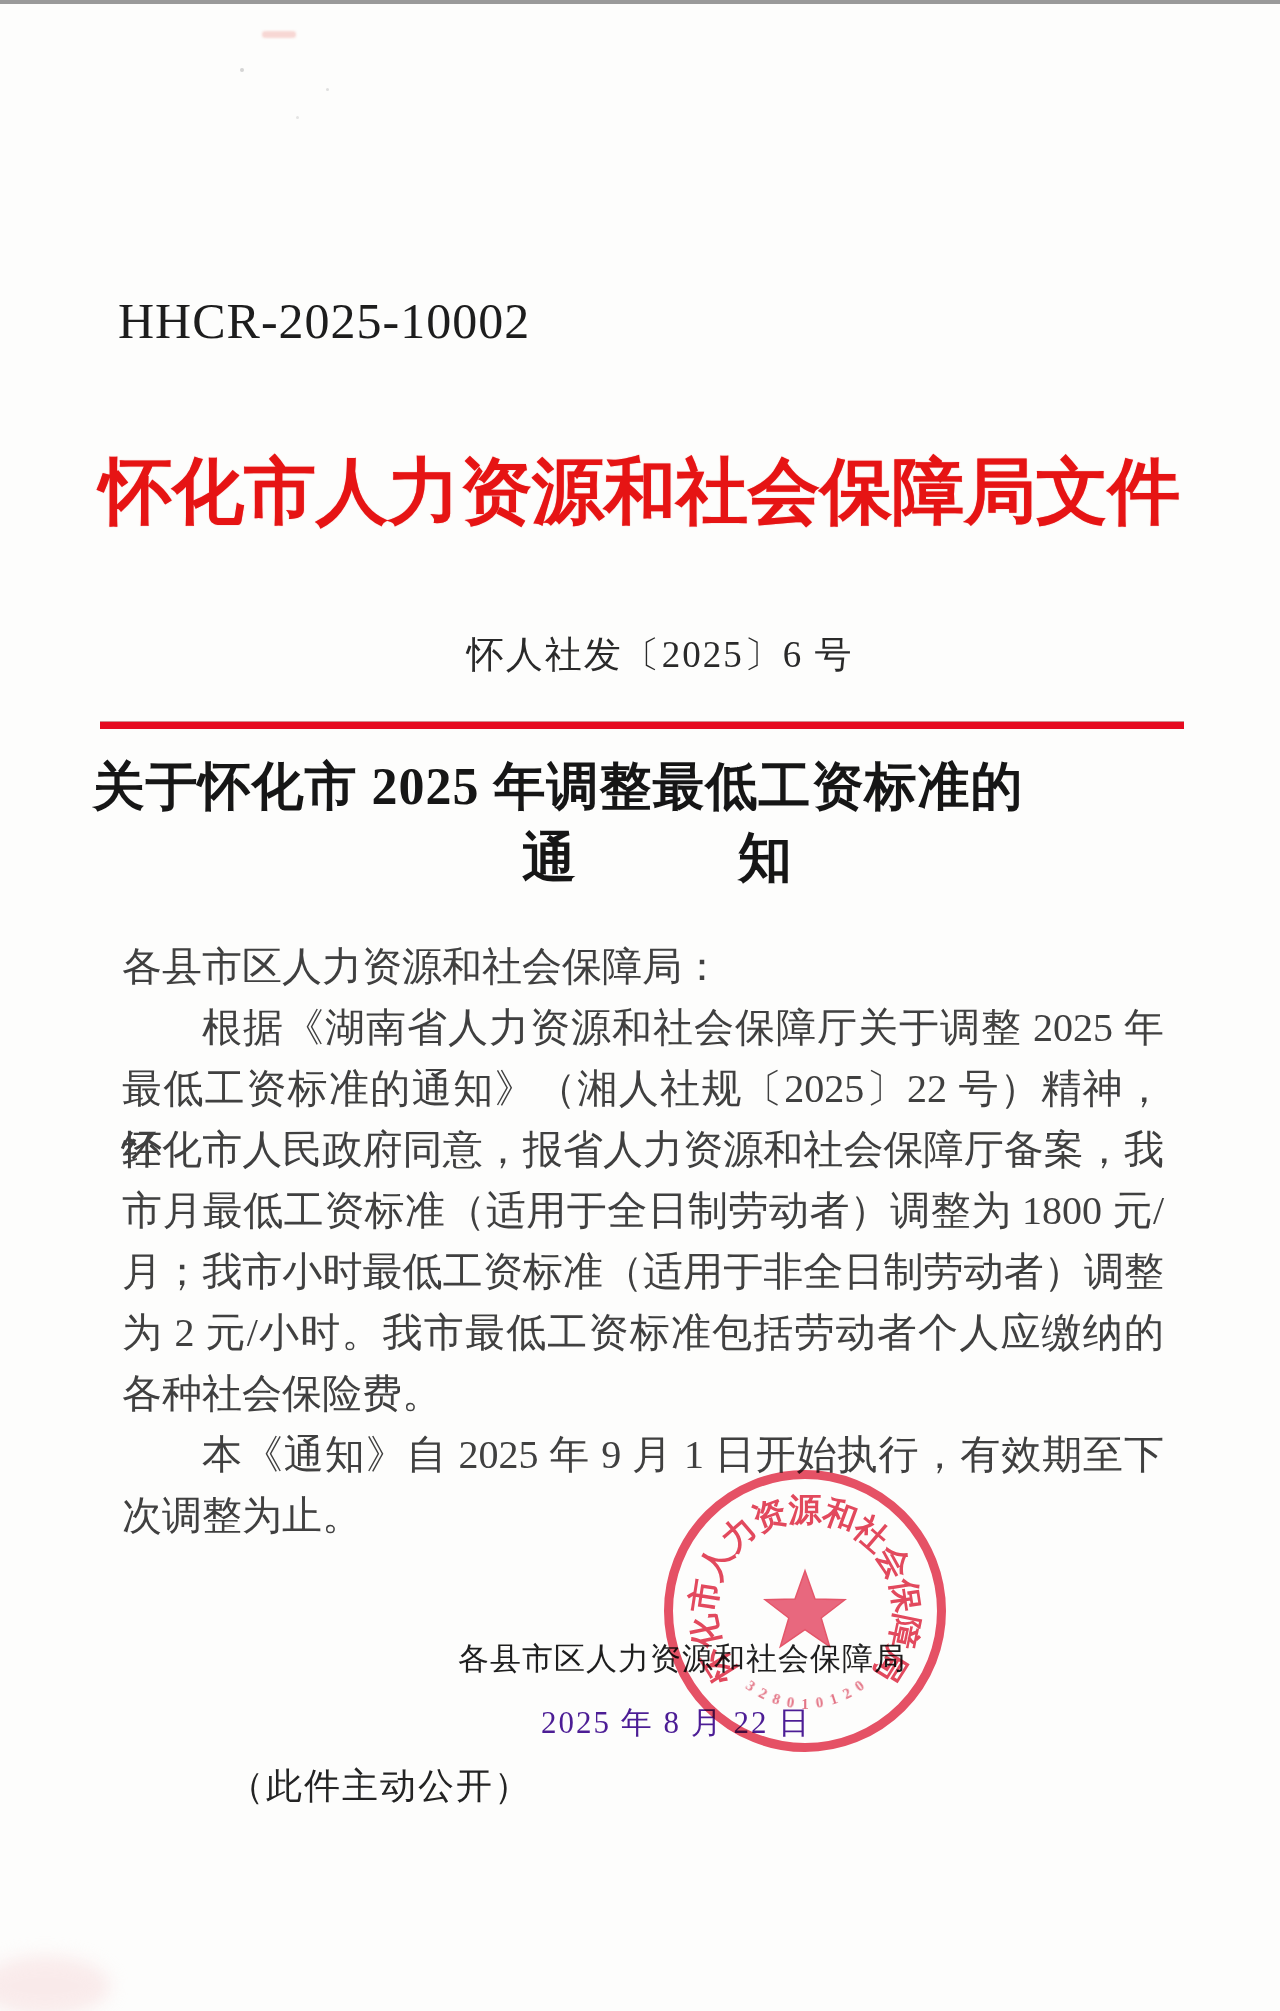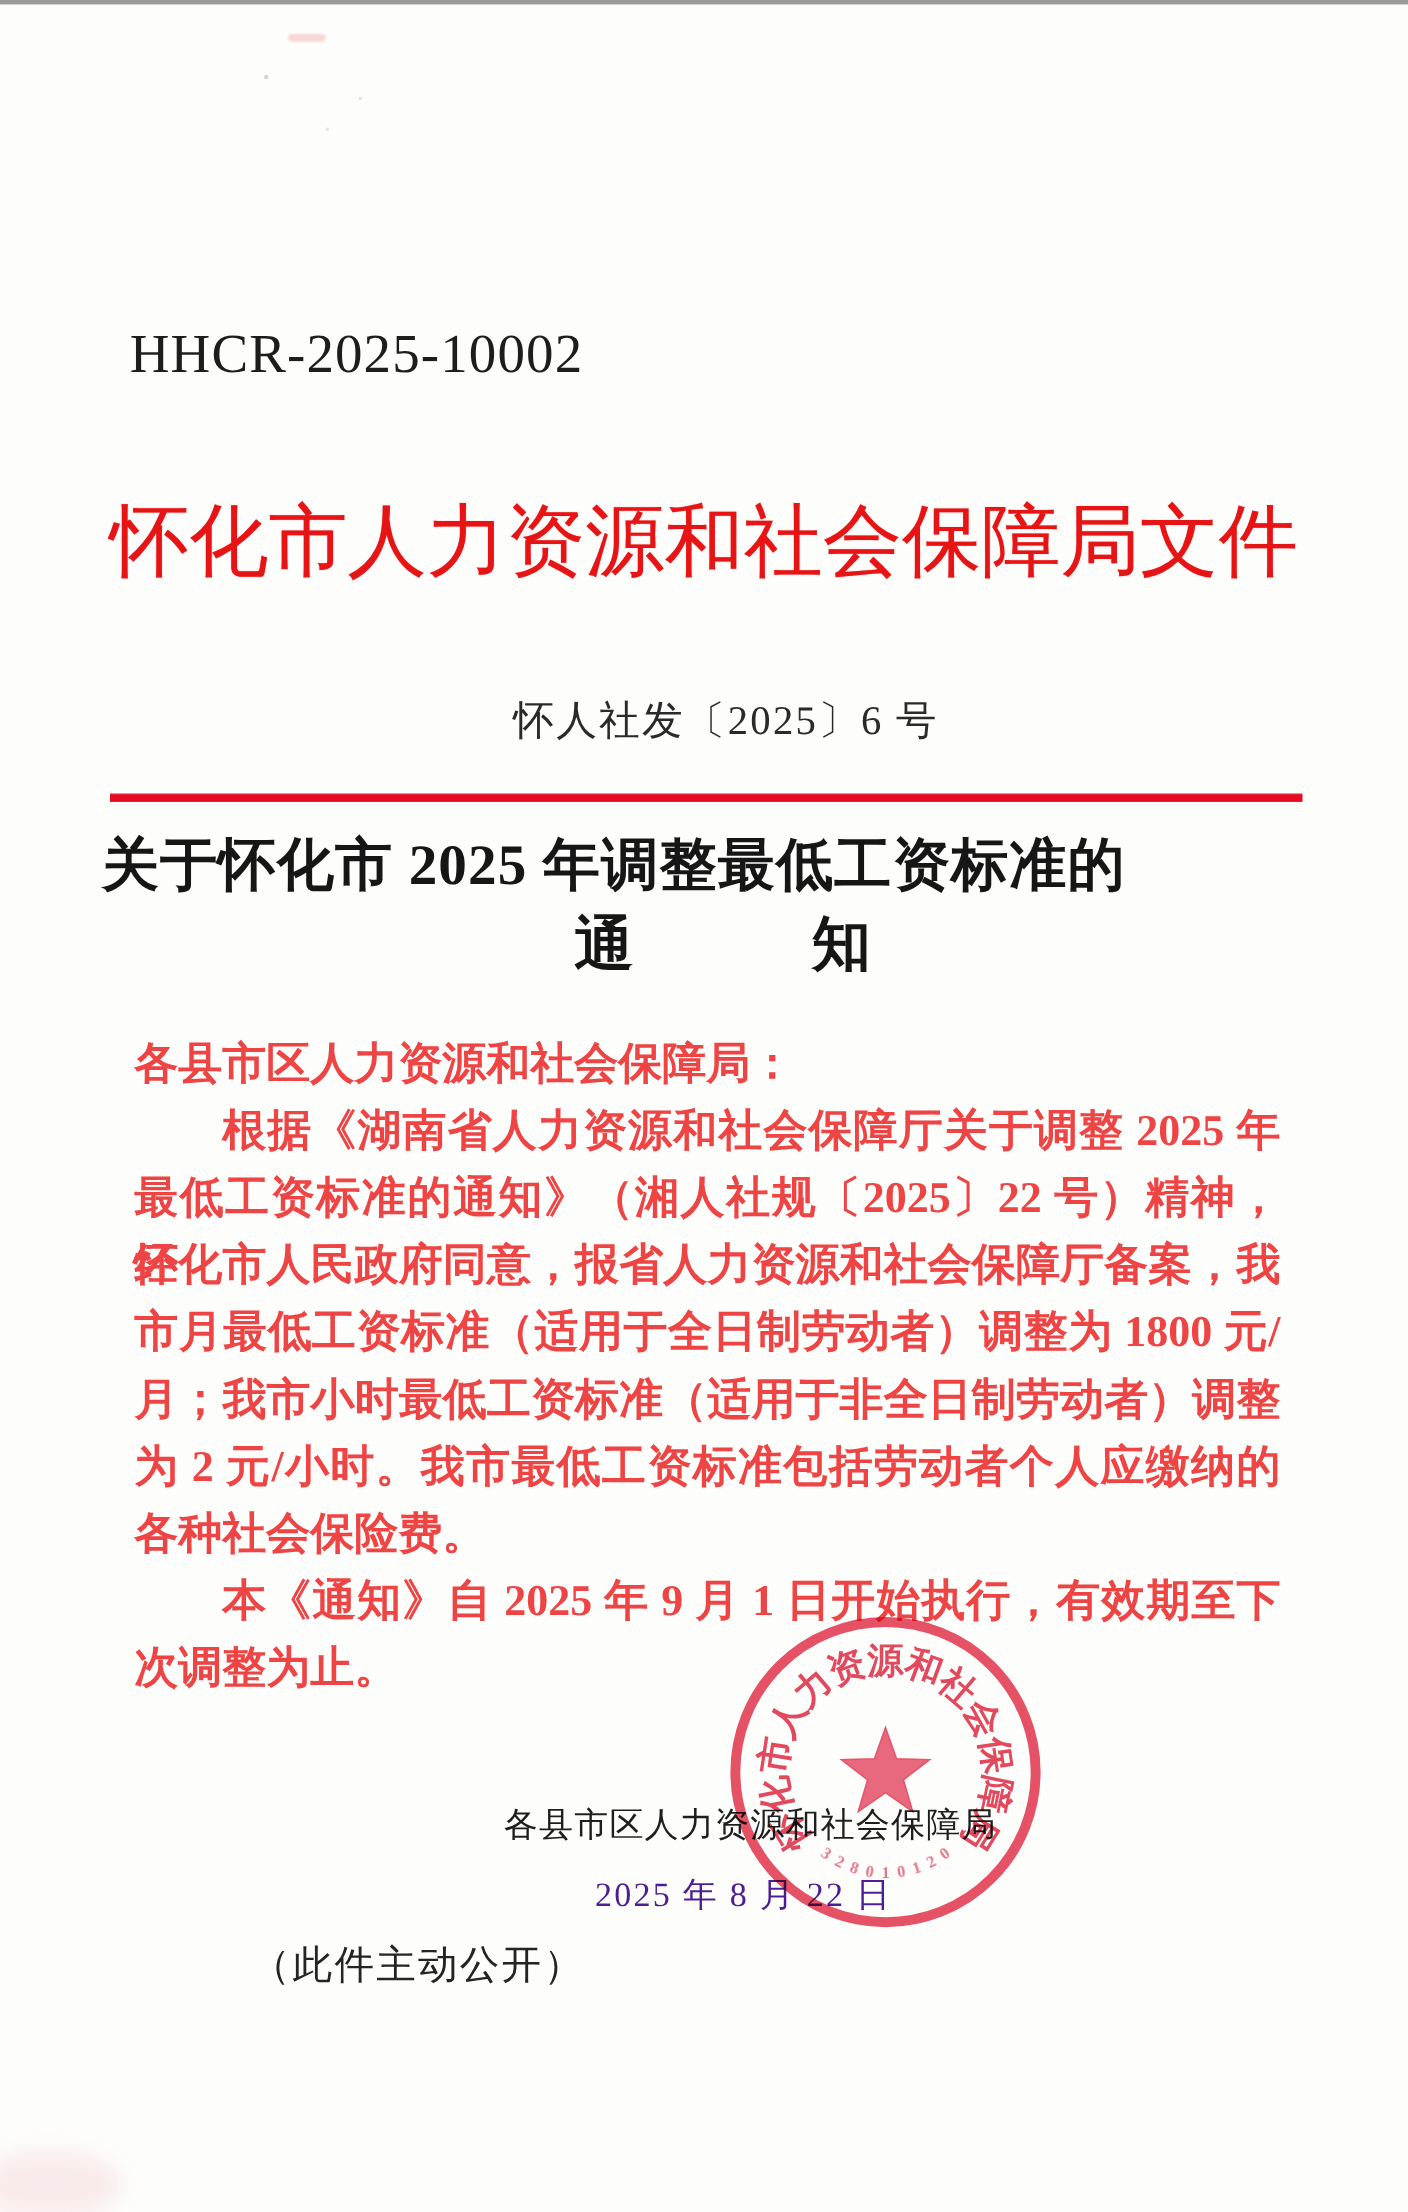--- a/index.html
+++ b/index.html
@@ -21,21 +21,21 @@
   .speck.g3 { left:296px; top:112px; width:3px; height:3px; background:#9a9a9a; opacity:.25; }
   .speck.pink-bottom { left:-20px; top:1952px; width:130px; height:60px; background:#f6d9da; opacity:.5; filter:blur(9px); }
 
   .doc-code {
     position:absolute; left:118px; top:288px;
     font-size:50px; letter-spacing:1px; color:#1d1d1d;
   }
   .org-header {
     position:absolute; left:0; top:440px; width:1280px;
     text-align:center;
-    font-size:72px; font-weight:normal; letter-spacing:0px;
+    font-size:72px; font-weight:bold; letter-spacing:0px;
     color:#e61414;
     text-shadow:0 0 1px rgba(230,20,20,.55);
     white-space:nowrap;
   }
   .doc-number {
     position:absolute; left:0; top:626px; width:1280px;
     text-align:center; transform:translateX(20px);
     font-size:37px; color:#2a2a2a; letter-spacing:2px;
   }
   .red-rule {
@@ -48,21 +48,21 @@
     text-align:center; font-size:52px; font-weight:bold; color:#161616;
     letter-spacing:1px; white-space:nowrap;
   }
   .title2 {
     position:absolute; left:0; top:818px; width:1280px;
     text-align:center; transform:translateX(17px);
     font-size:54px; font-weight:bold; color:#161616; white-space:nowrap;
   }
   .body-block {
     position:absolute; left:122px; top:932px; width:1042px;
-    font-size:40px; line-height:61px; color:#ef4444;font-weight:bold;
+    font-size:40px; line-height:61px; color:#404040;
   }
   .body-block .line { height:61px; white-space:nowrap; }
   .body-block .line.fill { white-space:normal; text-align:justify; text-align-last:justify; }
   .body-block .line.indent { text-indent:80px; }
   .sig-org {
     position:absolute; left:682px; top:1634px; transform:translateX(-50%);
     font-size:31px; letter-spacing:1px; color:#1e1e1e; white-space:nowrap;
   }
   .sig-date {
     position:absolute; left:676px; top:1698px; transform:translateX(-50%);

